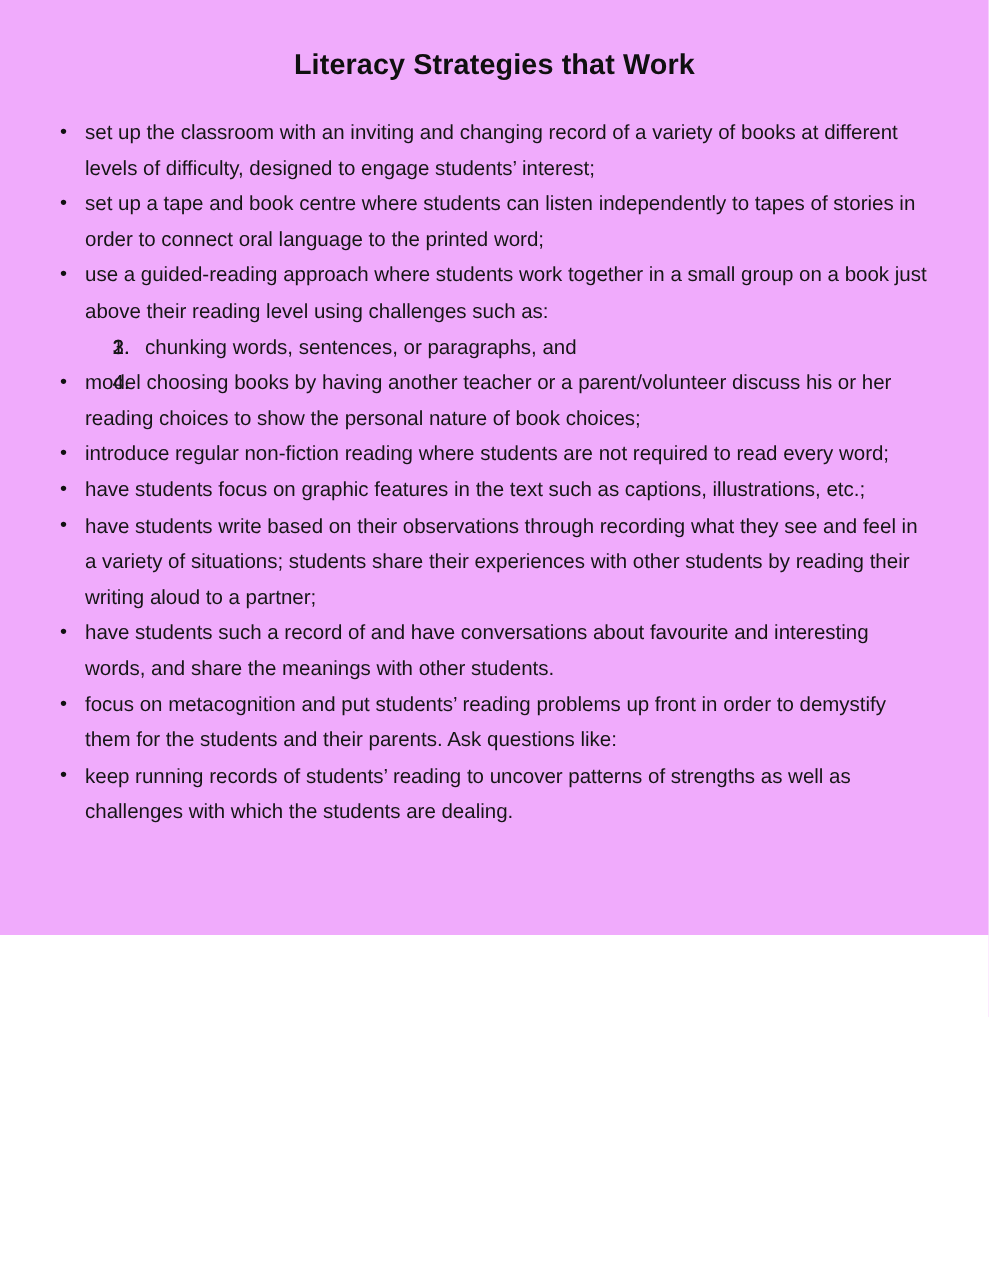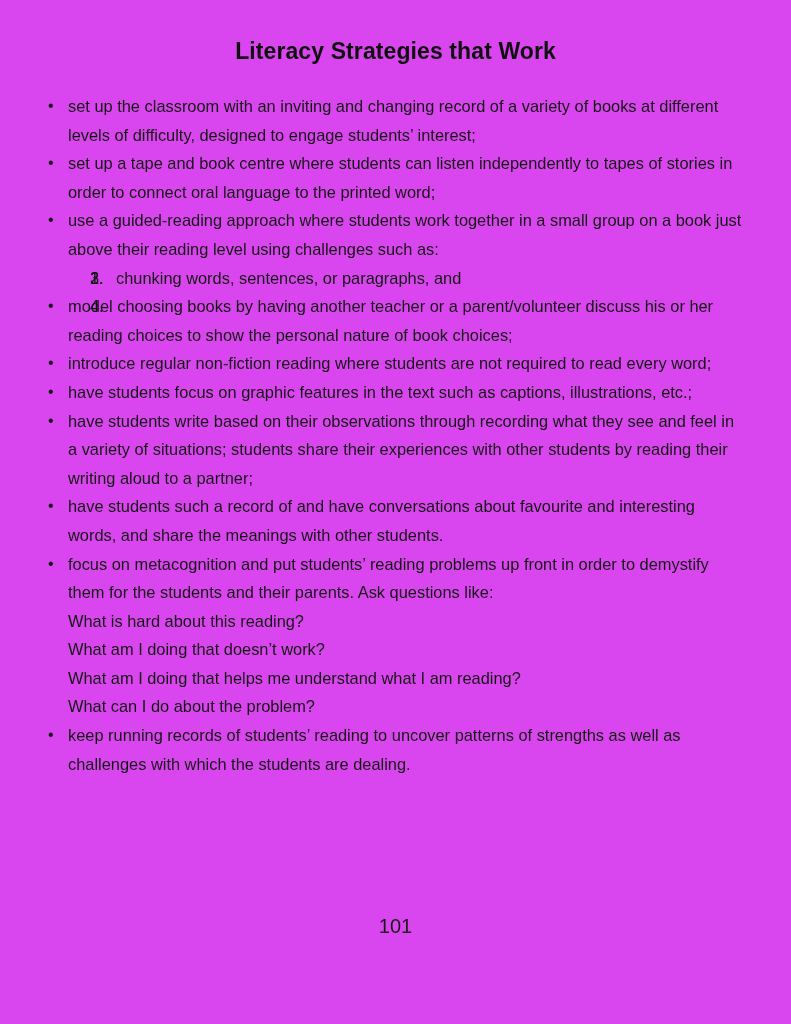--- a/index.html
+++ b/index.html
@@ -4,23 +4,23 @@
 <title>Literacy Strategies that Work</title>
 <style>
   html, body {
     margin: 0;
     padding: 0;
     background: #ffffff;
   }
   .page {
     position: relative;
     width: 791px;
-    height: 1024px;
+    height: 748px;
     margin: 0 auto;
-    background: #d946ef;
+    background: #f0abfc;
     font-family: "Liberation Sans", sans-serif;
     color: #141414;
     overflow: hidden;
   }
   .page-title {
     position: absolute;
     top: 38px;
     left: 0;
     width: 791px;
     text-align: center;
@@ -160,26 +160,20 @@
       </li>
 
       <li class="bullet">
         <span class="marker">•</span>
         <span class="btext">have students such a record of and have conversations about favourite and interesting words, and share the meanings with other students.</span>
       </li>
 
       <li class="bullet">
         <span class="marker">•</span>
         <span class="btext">focus on metacognition and put students’ reading problems up front in order to demystify them for the students and their parents. Ask questions like:</span>
-        <div class="questions">
-          <div class="q">What is hard about this reading?</div>
-          <div class="q">What am I doing that doesn’t work?</div>
-          <div class="q">What am I doing that helps me understand what I am reading?</div>
-          <div class="q">What can I do about the problem?</div>
-        </div>
       </li>
 
       <li class="bullet">
         <span class="marker">•</span>
         <span class="btext">keep running records of students’ reading to uncover patterns of strengths as well as challenges with which the students are dealing.</span>
       </li>
 
     </ul>
   </div>
 

